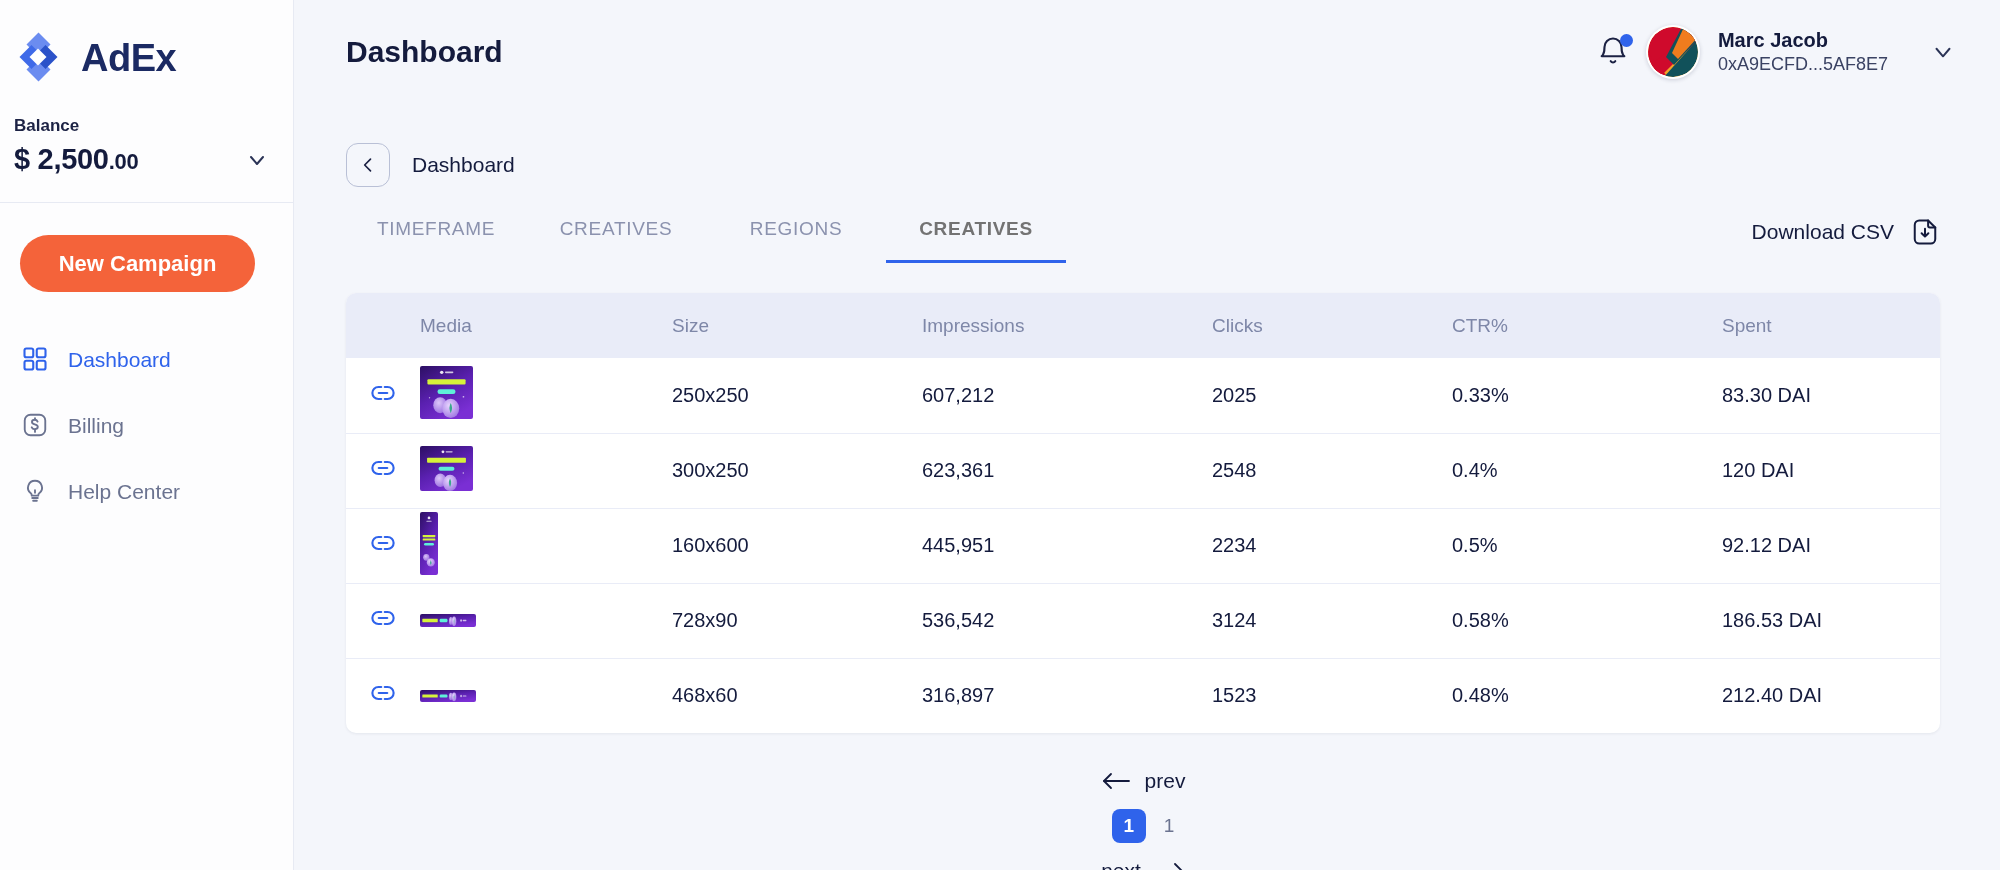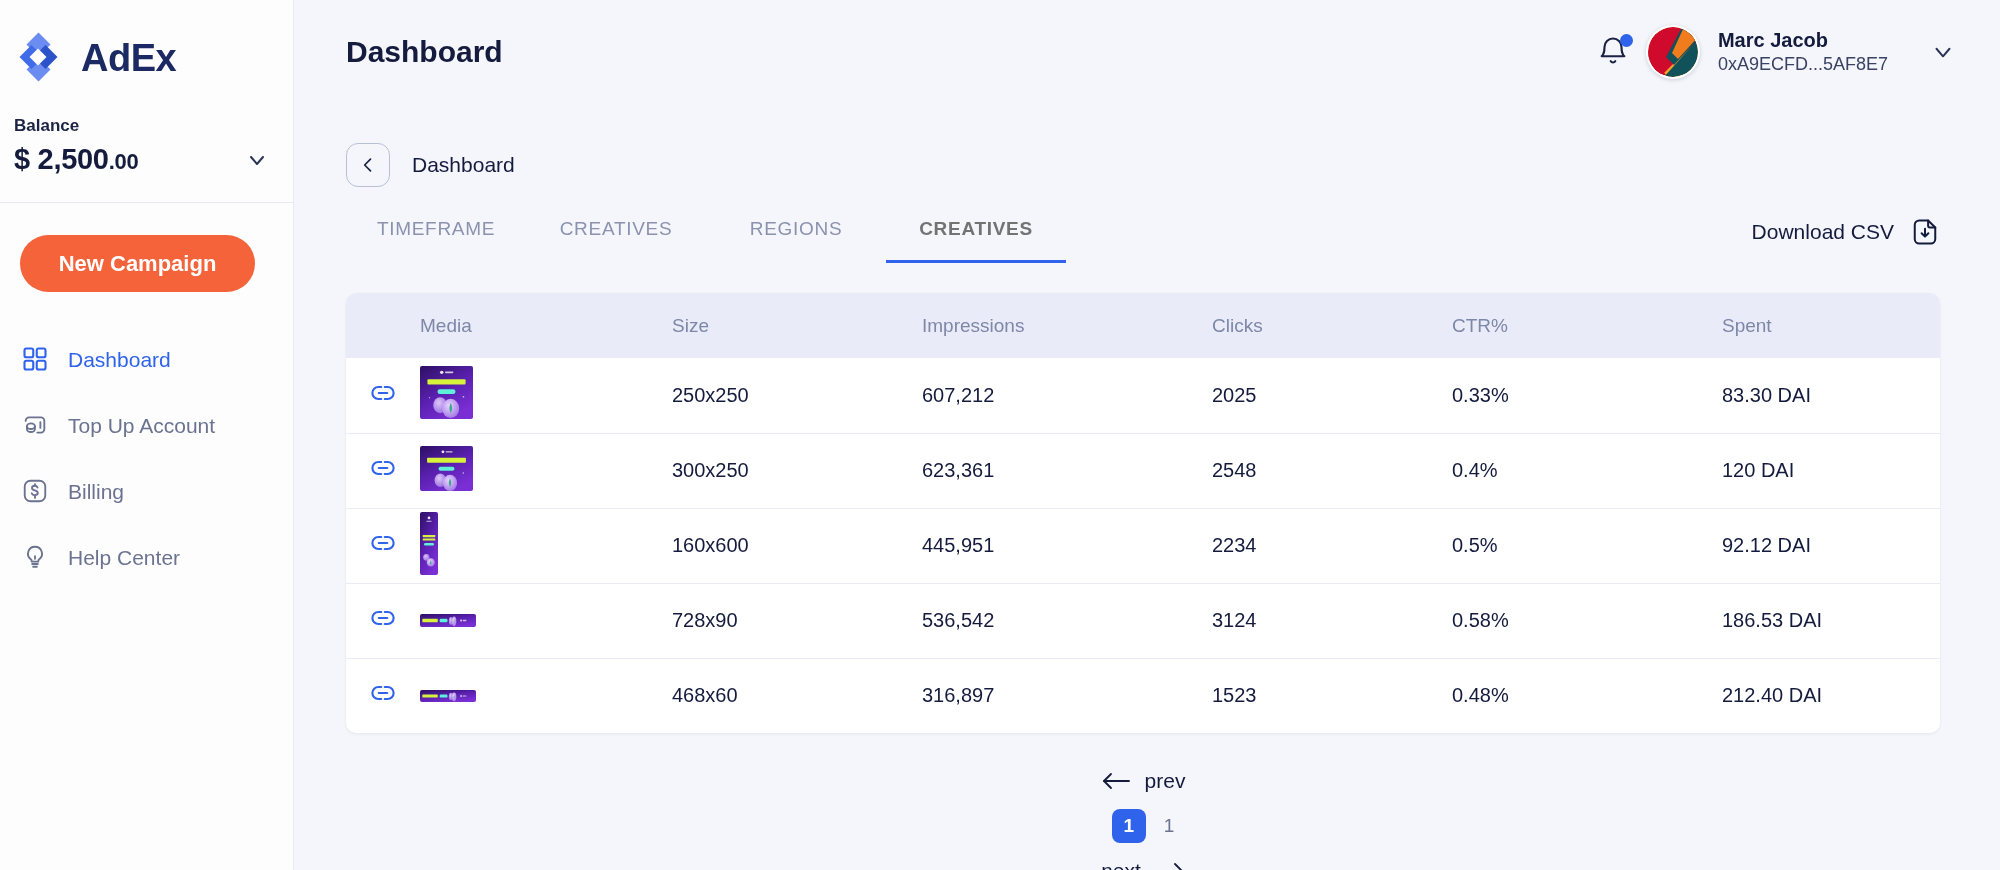--- a/index.html
+++ b/index.html
@@ -203,31 +203,20 @@
           <svg width="28" height="28" viewBox="0 0 24 24" fill="none" stroke="currentColor" stroke-width="1.8">
             <rect x="3" y="3" width="7.5" height="7.5" rx="1.6"></rect>
             <rect x="13.5" y="3" width="7.5" height="7.5" rx="1.6"></rect>
             <rect x="3" y="13.5" width="7.5" height="7.5" rx="1.6"></rect>
             <rect x="13.5" y="13.5" width="7.5" height="7.5" rx="1.6"></rect>
           </svg>
         </span>
         <span class="nav-label">Dashboard</span>
       </div>
 
-      <div class="nav-item">
-        <span class="nav-ico">
-          <svg width="28" height="28" viewBox="0 0 24 24" fill="none" stroke="currentColor" stroke-width="1.6" stroke-linecap="round" stroke-linejoin="round">
-            <path d="M4 8.5a3 3 0 0 1 3-3h10a3 3 0 0 1 3 3v7a3 3 0 0 1-3 3h-3"></path>
-            <ellipse cx="8.5" cy="13" rx="3.4" ry="2.4"></ellipse>
-            <path d="M5.1 13v2.6c0 1.3 1.5 2.4 3.4 2.4s3.4-1.1 3.4-2.4V13"></path>
-            <path d="M16.6 9.5v5"></path>
-          </svg>
-        </span>
-        <span class="nav-label">Top Up Account</span>
-      </div>
 
       <div class="nav-item">
         <span class="nav-ico">
           <svg width="28" height="28" viewBox="0 0 24 24" fill="none" stroke="currentColor" stroke-width="1.6" stroke-linecap="round" stroke-linejoin="round">
             <rect x="3.2" y="3.2" width="17.6" height="17.6" rx="5"></rect>
             <path d="M14.2 9.1c-.4-1-1.3-1.6-2.4-1.6-1.3 0-2.4.8-2.4 1.9 0 1.2 1 1.7 2.4 2 1.5.3 2.6.9 2.6 2.2 0 1.2-1.2 2-2.6 2-1.2 0-2.2-.6-2.6-1.6"></path>
             <path d="M12 6.1v1.3M12 16.6v1.3"></path>
           </svg>
         </span>
         <span class="nav-label">Billing</span>

